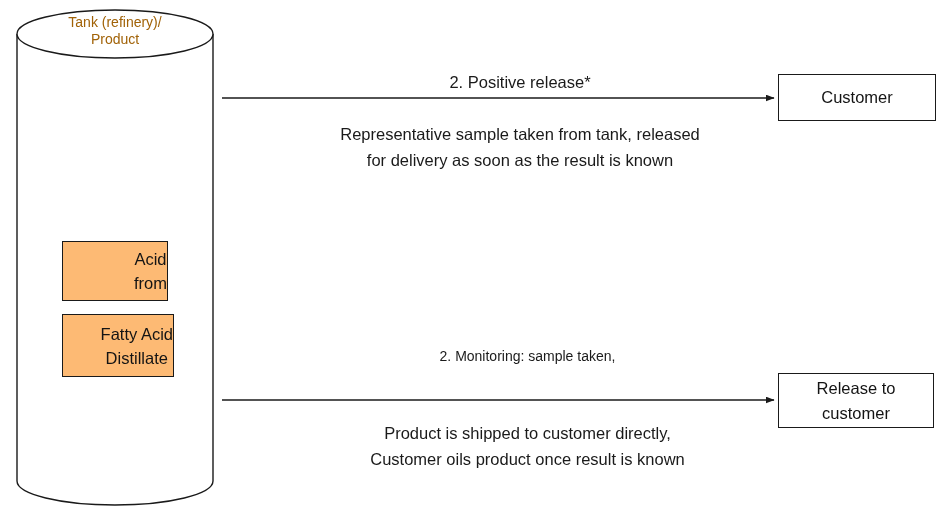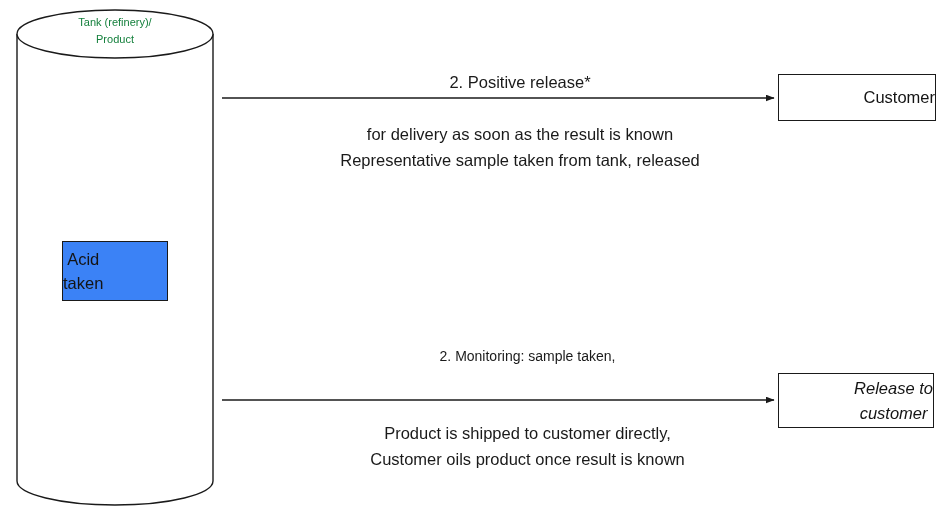--- a/index.html
+++ b/index.html
@@ -32,34 +32,34 @@
     height: 512px;
   }
 
   
   .tank-label {
     position: absolute;
     left: 22px;
     top: 14px;
     width: 186px;
     text-align: center;
-    font-size: 11px;
+    font-size: 14px;
     line-height: 17px;
-    color: #15803d;
+    color: #a16207;
   }
 
   
   .inner-box {
     position: absolute;
     box-sizing: border-box;
     border: 1.6px solid #1a1a1a;
-    background: #3b82f6;
+    background: #fdba74;
     display: flex;
     align-items: center;
-    justify-content: flex-start;
+    justify-content: flex-end;
     text-align: center;
     font-size: 16.5px;
     line-height: 24px;
     color: #141414;
   }
   #box-acid-oils {
     left: 62px;
     top: 241px;
     width: 106px;
     height: 60px;
@@ -72,38 +72,37 @@
   }
 
   
   .outcome-box {
     position: absolute;
     box-sizing: border-box;
     border: 1.8px solid #1a1a1a;
     background: #ffffff;
     display: flex;
     align-items: center;
-    justify-content: flex-end;
+    justify-content: center;
     text-align: center;
     font-size: 16.5px;
     line-height: 25px;
     color: #141414;
   }
   #box-customer {
     left: 778px;
     top: 74px;
     width: 158px;
     height: 47px;
   }
   #box-release-customer {
     left: 778px;
     top: 373px;
     width: 156px;
     height: 55px;
-    font-style: italic;
   }
 
   
   .flow-text {
     position: absolute;
     text-align: center;
     color: #1a1a1a;
   }
   #flow1-title {
     left: 300px;
@@ -160,32 +159,38 @@
   </svg>
 
   <div class="tank-label">
     <span class="flow-line">Tank (refinery)/</span>
     <span class="flow-line">Product</span>
   </div>
 
   <div class="inner-box" id="box-acid-oils">
     <div>
       <span class="flow-line">Acid</span>
-      <span class="flow-line">taken</span>
-    </div>
-  </div>
-
+      <span class="flow-line">from</span>
+    </div>
+  </div>
+
+  <div class="inner-box" id="box-fad">
+    <div>
+      <span class="flow-line">Fatty Acid</span>
+      <span class="flow-line">Distillate</span>
+    </div>
+  </div>
 
   <div class="flow-text" id="flow1-title">
     <span class="flow-line">2. Positive release*</span>
   </div>
 
   <div class="flow-text" id="flow1-desc">
+    <span class="flow-line">Representative sample taken from tank, released</span>
     <span class="flow-line">for delivery as soon as the result is known</span>
-    <span class="flow-line">Representative sample taken from tank, released</span>
   </div>
 
   <div class="outcome-box" id="box-customer">
     <div>
       <span class="flow-line">Customer</span>
     </div>
   </div>
 
   <div class="flow-text" id="flow2-title">
     <span class="flow-line">2. Monitoring: sample taken,</span>

